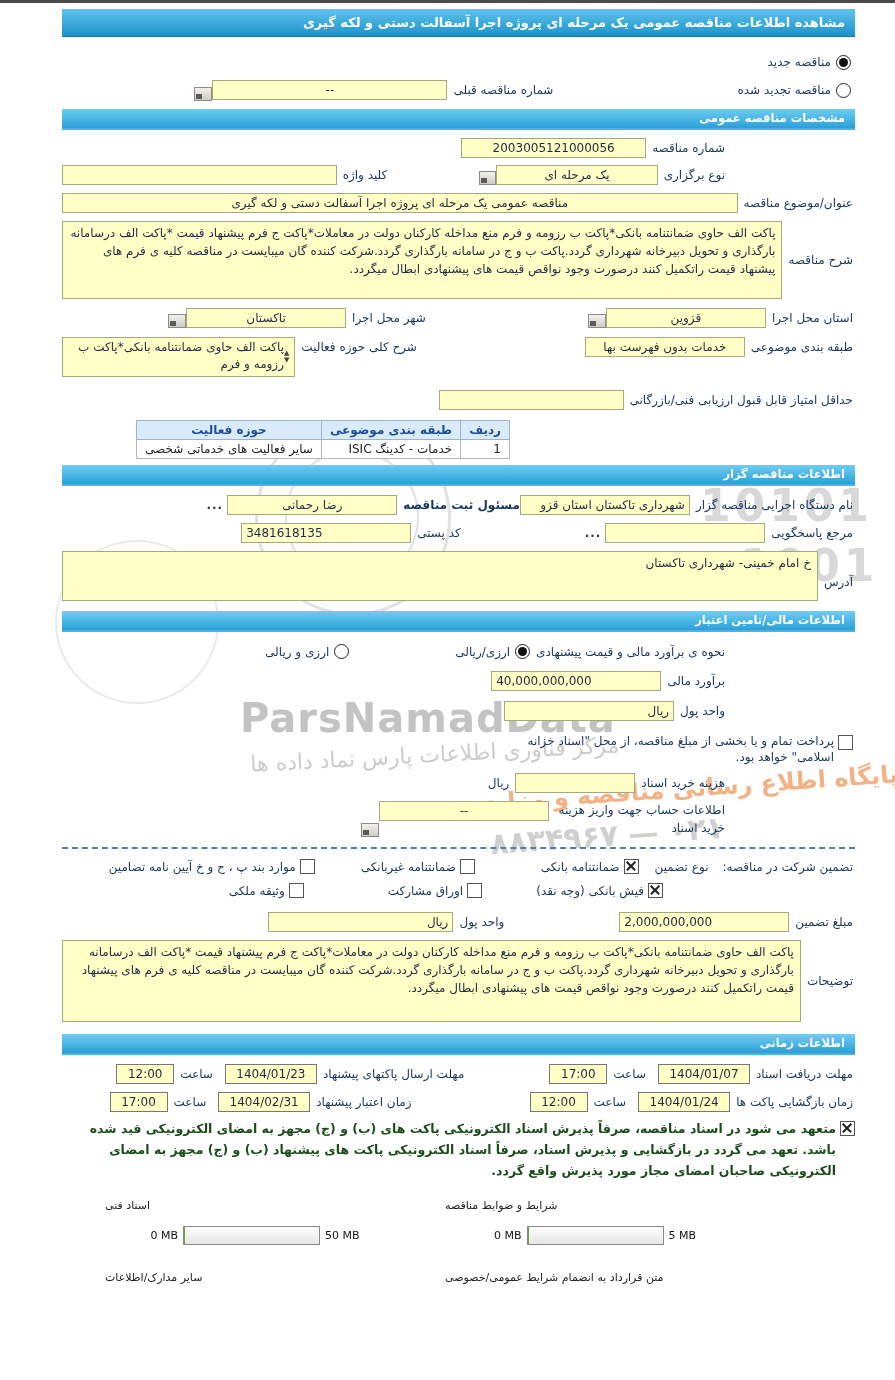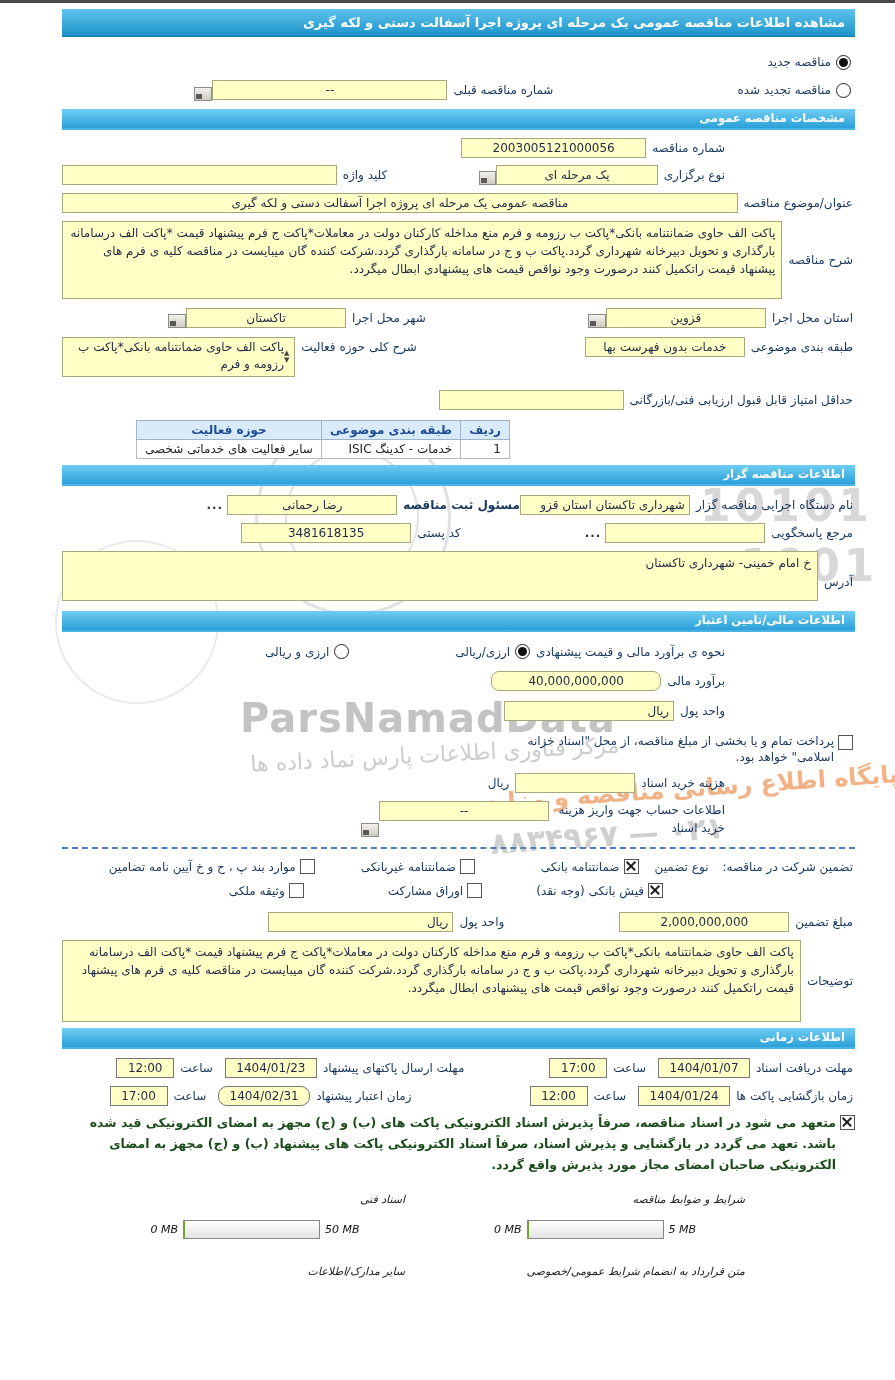--- a/index.html
+++ b/index.html
@@ -26,21 +26,21 @@
   .row{display:flex;align-items:center;direction:rtl;}
   .lbl{white-space:nowrap;padding-left:6px;}
   .inp{
     background:#ffffc6;border:1px solid #a3a87d;height:18px;line-height:18px;
     padding:0 4px;color:#1f2a44;font-size:12px;overflow:hidden;white-space:nowrap;
   }
   .box{
     background:#ffffc6;border:1px solid #a3a87d;color:#1f2a44;font-size:12px;
     padding:2px 6px;line-height:18px;text-align:right;overflow:hidden;
   }
-  .num{direction:ltr;text-align:center;}
+  .num{direction:ltr;text-align:left;}
   .ctr{text-align:center;}
   .picker{
     width:16px;height:12px;align-self:flex-end;margin-left:2px;
     background:linear-gradient(#f2f1ec,#cfccc2);border:1px solid #8b8b8b;position:relative;
     cursor:pointer;
   }
   .picker::after{content:"";position:absolute;left:1px;bottom:1px;width:6px;height:5px;background:#5a5a5a;}
   .dots{color:#333;font-weight:bold;letter-spacing:1px;margin:0 4px;cursor:pointer;}
   .cb{width:13px;height:13px;border:1px solid #555;background:#fff;display:inline-block;position:relative;flex:0 0 auto;margin-left:4px;cursor:pointer;}
   .cb.checked::before,.cb.checked::after{content:"";position:absolute;top:5px;left:0;width:12px;height:1.6px;background:#222;}
@@ -49,21 +49,21 @@
   .radio{width:13px;height:13px;border:1.5px solid #222;border-radius:50%;background:#fff;display:inline-block;position:relative;flex:0 0 auto;margin-left:5px;cursor:pointer;}
   .radio.checked::after{content:"";position:absolute;inset:2px;background:#111;border-radius:50%;}
   .uparrows{display:flex;flex-direction:column;justify-content:center;font-size:7px;color:#444;line-height:7px;padding-right:2px;cursor:pointer;}
   .dash{border-top:2px dashed #4d7fb5;margin:10px 0;}
   
   table.cat{border-collapse:collapse;margin:10px 345px 4px 0;font-size:12px;}
   table.cat th{background:#d9eaf9;color:#1f4e96;font-weight:bold;border:1px solid #9db3c8;padding:2px 8px;white-space:nowrap;}
   table.cat td{background:#fff;color:#222;border:1px solid #b7b7b7;padding:2px 8px;white-space:nowrap;}
   
   .upgrid{display:grid;grid-template-columns:300px 300px;gap:26px 40px;margin:18px 110px 0 0;direction:rtl;}
-  .upcell{text-align:right;color:#333;font-size:11px;font-style:italic;}
+  .upcell{text-align:left;color:#333;font-size:11px;}
   .upcell .uplabel{margin-bottom:14px;color:#222;}
   .barrow{display:flex;direction:ltr;align-items:center;justify-content:center;gap:5px;color:#111;font-size:11px;}
   .pbar{width:135px;height:17px;border:1px solid #8a8a8a;background:linear-gradient(#fff,#e4e4e4);position:relative;}
   .pfill{position:absolute;left:0;top:0;bottom:0;background:#8dc63f;border-right:1px solid #6ea32c;}
   
   .notice{color:#44902c;font-size:11.5px;line-height:18px;text-align:right;margin:8px 2px 4px 10px;}
   .commit{color:#1b4d1b;font-weight:bold;font-size:12.5px;line-height:21px;text-align:right;margin:6px 0 2px 6px;display:flex;}
   
   .wm{position:absolute;z-index:1;pointer-events:none;color:#cfcfcf;}
   .wm-circle{border:3px solid #d9d9d9;border-radius:50%;opacity:.8;}
@@ -196,21 +196,21 @@
   <div class="row" style="margin:12px 130px 0 0;">
     <span class="lbl">نحوه ی برآورد مالی و قیمت پیشنهادی</span>
     <span class="radio checked"></span>
     <span class="lbl">ارزی/ریالی</span>
     <span class="radio" style="margin-right:100px;"></span>
     <span class="lbl">ارزی و ریالی</span>
   </div>
 
   <div class="row" style="margin:12px 130px 0 0;">
     <span class="lbl">برآورد مالی</span>
-    <div class="inp num" style="width:160px;border-radius:8px;">40,000,000,000</div>
+    <div class="inp num" style="width:160px;">40,000,000,000</div>
   </div>
 
   <div class="row" style="margin:10px 130px 0 0;">
     <span class="lbl">واحد پول</span>
     <div class="inp" style="width:160px;">ریال</div>
   </div>
 
   <div class="row" style="margin:12px 2px 0 0;align-items:flex-start;">
     <span class="cb" style="margin-top:2px;"></span>
     <span style="width:350px;line-height:16px;">پرداخت تمام و یا بخشی از مبلغ مناقصه، از محل "اسناد خزانه اسلامی" خواهد بود.</span>
@@ -254,40 +254,40 @@
     <div class="inp num" style="width:160px;">2,000,000,000</div>
     <span class="lbl" style="margin-right:115px;">واحد پول</span>
     <div class="inp" style="width:175px;">ریال</div>
   </div>
 
   <div class="row" style="margin:8px 2px 0 0;align-items:center;">
     <span class="lbl">توضیحات</span>
     <div class="box" style="flex:1;height:76px;">پاکت الف حاوی ضمانتنامه بانکی*پاکت ب رزومه و فرم منع مداخله کارکنان دولت در معاملات*پاکت ج فرم پیشنهاد قیمت *پاکت الف درسامانه بارگذاری و تحویل دبیرخانه شهرداری گردد.پاکت ب و ج در سامانه بارگذاری گردد.شرکت کننده گان میبایست در مناقصه کلیه ی فرم های پیشنهاد قیمت راتکمیل کنند درصورت وجود نواقص قیمت های پیشنهادی ابطال میگردد.</div>
   </div>
 
-  <div class="sectionbar" style="margin-top:6px;">اطلاعات زمانی</div>
+  <div class="sectionbar" style="margin-top:12px;">اطلاعات زمانی</div>
 
   <div class="row" style="margin:9px 2px 0 0;">
     <span class="lbl">مهلت دریافت اسناد</span>
     <div class="inp num ctr" style="width:82px;border-color:#777;">1404/01/07</div>
     <span class="lbl" style="margin-right:12px;">ساعت</span>
     <div class="inp num ctr" style="width:48px;border-color:#777;">17:00</div>
     <span class="lbl" style="margin-right:85px;">مهلت ارسال پاکتهای پیشنهاد</span>
     <div class="inp num ctr" style="width:82px;border-color:#777;">1404/01/23</div>
     <span class="lbl" style="margin-right:12px;">ساعت</span>
     <div class="inp num ctr" style="width:48px;border-color:#777;">12:00</div>
   </div>
 
   <div class="row" style="margin:8px 2px 0 0;">
     <span class="lbl">زمان بازگشایی پاکت ها</span>
     <div class="inp num ctr" style="width:82px;border-color:#777;">1404/01/24</div>
     <span class="lbl" style="margin-right:12px;">ساعت</span>
     <div class="inp num ctr" style="width:48px;border-color:#777;">12:00</div>
     <span class="lbl" style="margin-right:118px;">زمان اعتبار پیشنهاد</span>
-    <div class="inp num ctr" style="width:82px;border-color:#777;border-radius:9px;">1404/02/31</div>
+    <div class="inp num ctr" style="width:82px;border-color:#777;">1404/02/31</div>
     <span class="lbl" style="margin-right:12px;">ساعت</span>
     <div class="inp num ctr" style="width:48px;border-color:#777;">17:00</div>
   </div>
 
 
 
   <div class="commit">
     <span class="cb checked" style="margin-top:3px;"></span>
     <span>متعهد می شود در اسناد مناقصه، صرفاً پذیرش اسناد الکترونیکی پاکت های (ب) و (ج) مجهز به امضای الکترونیکی قید شده باشد. تعهد می گردد در بازگشایی و پذیرش اسناد، صرفاً اسناد الکترونیکی پاکت های پیشنهاد (ب) و (ج) مجهز به امضای الکترونیکی صاحبان امضای مجاز مورد پذیرش واقع گردد.</span>
   </div>

